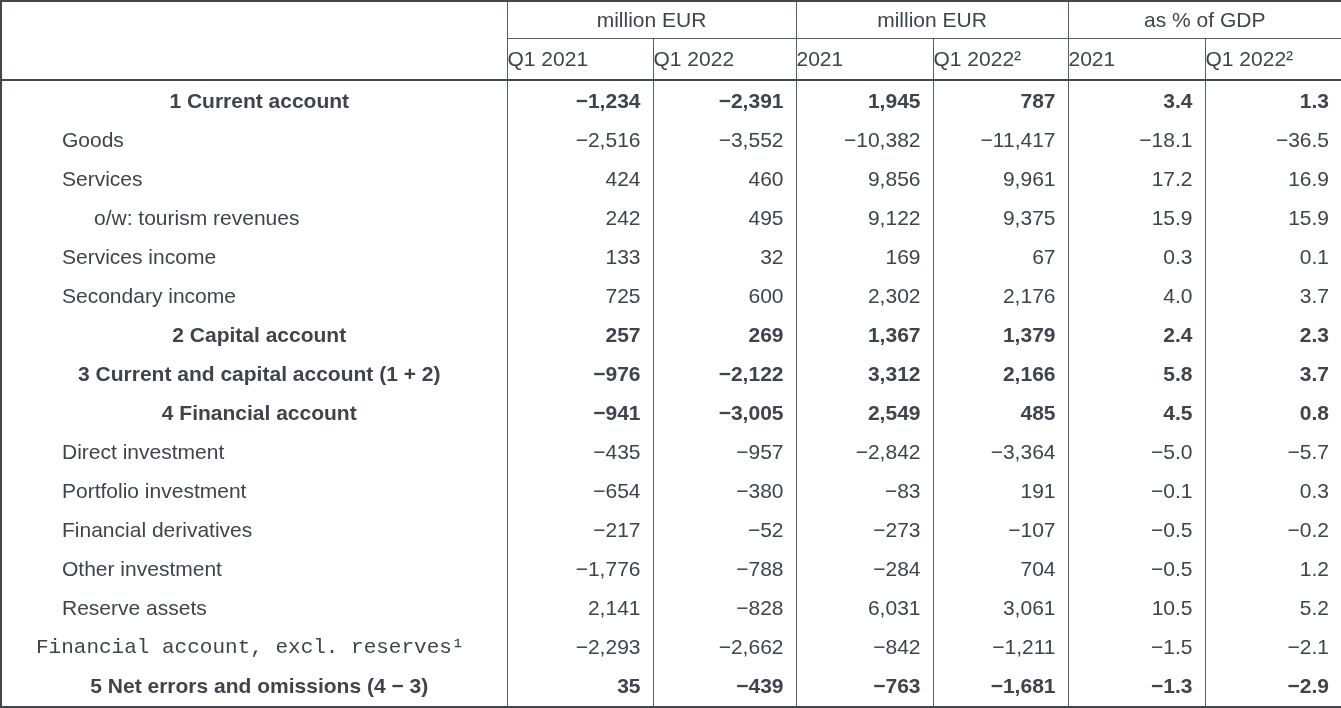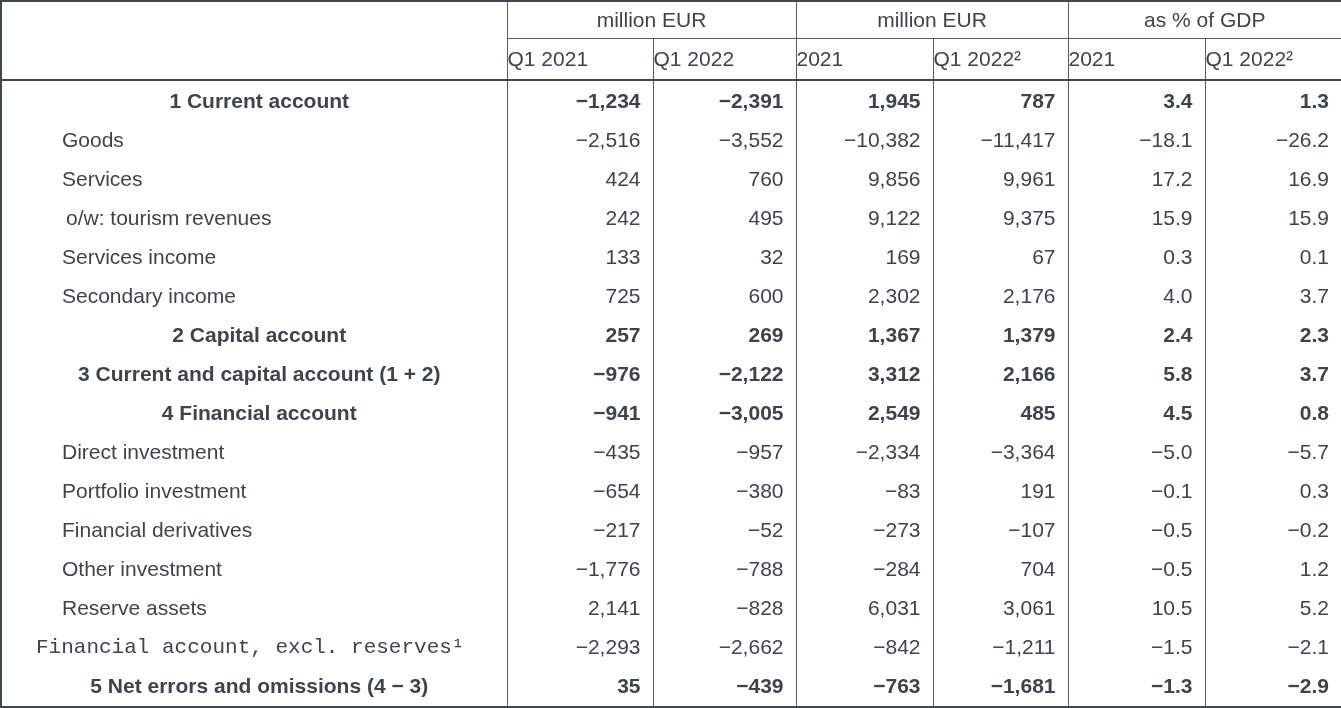--- a/index.html
+++ b/index.html
@@ -55,21 +55,21 @@
     border-left: 1px solid #585e65;
     height: 39px;
   }
   .bop td.label {
     text-align: left;
     height: 39px;
   }
   .bop tr.ind0 td.label { padding-left: 10px; text-align: center; }
   .bop tr.ind1 td.label { padding-left: 34px; font-family: Liberation Mono, monospace; }
   .bop tr.ind2 td.label { padding-left: 60px; }
-  .bop tr.ind3 td.label { padding-left: 64px; }
+  .bop tr.ind3 td.label { padding-left: 92px; }
   .bop tr.bold td { font-weight: bold; }
 </style>
 </head>
 <body>
 
 <div class="table-wrap">
   <table class="bop">
     <colgroup>
       <col style="width:506px">
       <col style="width:146px">
@@ -105,26 +105,26 @@
           <td class="num">3.4</td>
           <td class="num">1.3</td>
         </tr>
         <tr class="ind2">
           <td class="label">Goods</td>
           <td class="num">−2,516</td>
           <td class="num">−3,552</td>
           <td class="num">−10,382</td>
           <td class="num">−11,417</td>
           <td class="num">−18.1</td>
-          <td class="num">−26.2</td>
+          <td class="num">−36.5</td>
         </tr>
         <tr class="ind2">
           <td class="label">Services</td>
           <td class="num">424</td>
-          <td class="num">760</td>
+          <td class="num">460</td>
           <td class="num">9,856</td>
           <td class="num">9,961</td>
           <td class="num">17.2</td>
           <td class="num">16.9</td>
         </tr>
         <tr class="ind3">
           <td class="label">o/w: tourism revenues</td>
           <td class="num">242</td>
           <td class="num">495</td>
           <td class="num">9,122</td>
@@ -174,21 +174,21 @@
           <td class="num">−3,005</td>
           <td class="num">2,549</td>
           <td class="num">485</td>
           <td class="num">4.5</td>
           <td class="num">0.8</td>
         </tr>
         <tr class="ind2">
           <td class="label">Direct investment</td>
           <td class="num">−435</td>
           <td class="num">−957</td>
-          <td class="num">−2,334</td>
+          <td class="num">−2,842</td>
           <td class="num">−3,364</td>
           <td class="num">−5.0</td>
           <td class="num">−5.7</td>
         </tr>
         <tr class="ind2">
           <td class="label">Portfolio investment</td>
           <td class="num">−654</td>
           <td class="num">−380</td>
           <td class="num">−83</td>
           <td class="num">191</td>

